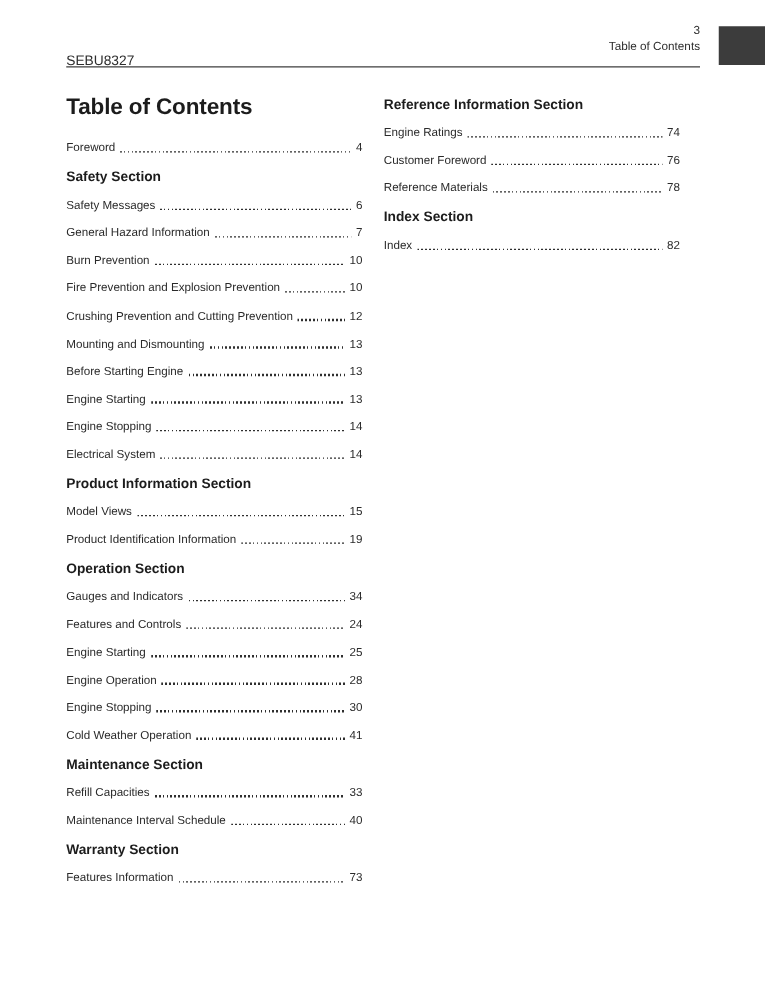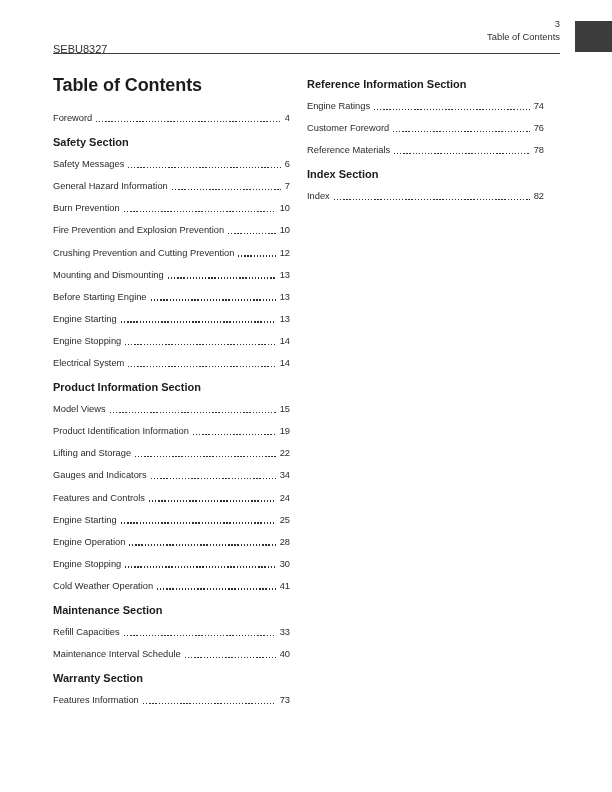--- a/index.html
+++ b/index.html
@@ -137,25 +137,21 @@
       <div class="entry">
         <span class="label">Model Views</span>
         <span class="leader"></span>
         <span class="page">15</span>
       </div>
       <div class="entry">
         <span class="label">Product Identification Information</span>
         <span class="leader"></span>
         <span class="page">19</span>
       </div>
-      <div class="entry">
-        <span class="label">Lifting and Storage</span>
-        <span class="leader"></span>
-        <span class="page">22</span>
-      </div>
+      <div class="sec-heading">Operation Section</div>
       <div class="entry">
         <span class="label">Gauges and Indicators</span>
         <span class="leader"></span>
         <span class="page">34</span>
       </div>
       <div class="entry">
         <span class="label">Features and Controls</span>
         <span class="leader"></span>
         <span class="page">24</span>
       </div>

